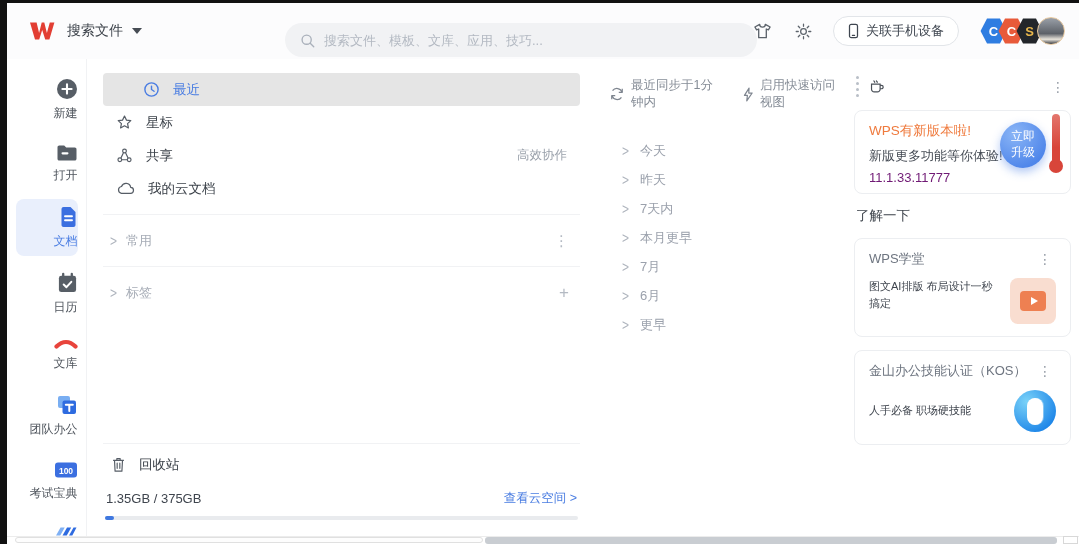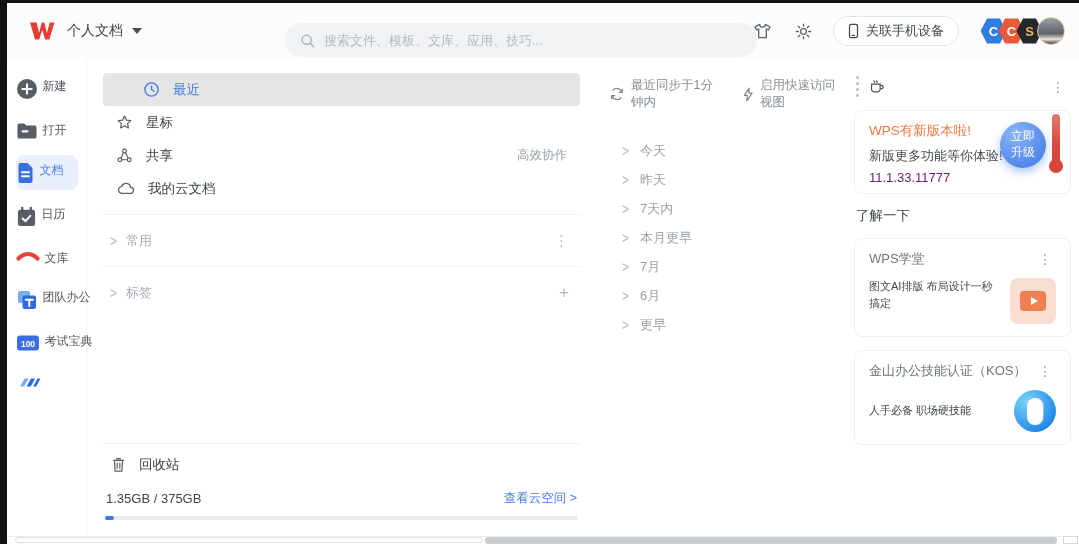--- a/index.html
+++ b/index.html
@@ -23,21 +23,21 @@
   .hexbadge.b1 { background:#2f7de1; z-index:1; }
   .hexbadge.b2 { background:#e85a3a; margin-left:-9px; z-index:2; }
   .hexbadge.b3 { background:#23262b; color:#e8b64c; margin-left:-9px; z-index:3; }
   .avatar { width:28px; height:28px; border-radius:50%; margin-left:-6px; z-index:4; background:linear-gradient(180deg,#9aa0a8 0%,#5d6168 60%,#e8e3da 82%,#3c3f45 100%); border:1px solid #e8c9a0; cursor:pointer; }
 
   
   .bodyrow { flex:1; min-height:0; display:flex; }
 
   
   .sidebar { width:80px; flex:none; border-right:1px solid #f1f2f4; display:flex; flex-direction:column; align-items:center; padding-top:12px; }
-  .side-item { width:62px; border-radius:8px; display:flex; align-items:flex-start; gap:5px; padding:7px 0 6px; margin-bottom:9px; cursor:pointer; }
+  .side-item { width:62px; border-radius:8px; display:flex; flex-direction:column; align-items:flex-end; gap:5px; padding:7px 0 6px; margin-bottom:9px; cursor:pointer; }
   .side-item .slabel { font-size:12px; color:#4f555d; white-space:nowrap; }
   .side-item.active { background:#e9effc; }
   .side-item.active .slabel { color:#4a7de2; }
 
   
   .docs-panel { width:507px; flex:none; display:flex; flex-direction:column; padding:14px 14px 8px 16px; }
   .nav-row { height:33px; flex:none; display:flex; align-items:center; gap:13px; padding:0 13px; border-radius:4px; font-size:13.5px; color:#3d434b; cursor:pointer; }
   .nav-row.active { background:#e5e5e5; color:#4a7de2;padding-left:40px; }
   .nav-hint { margin-left:auto; font-size:12.5px; color:#9aa1ab; }
   .hdiv { height:1px; background:#f1f2f4; margin:9px 0; flex:none; }
@@ -96,21 +96,21 @@
 
 <div class="window">
 
   <div class="topbar">
     <span class="tool-icon" style="width:32px;height:24px;">
       <svg width="30" height="22" viewBox="0 0 30 22">
           <path d="M2 2.5l5 17h4.2l3-9.5 3 9.5h4.2l5-17h-4.6l-2.9 10.5L16.3 2.5h-2.6l-2.6 10.5L8.6 2.5z" fill="#e23e33"></path>
         </svg>
     </span>
     <span class="workspace" style="margin-left:8px;">
-      <span class="workspace-label">个人文档</span>
+      <span class="workspace-label">搜索文件</span>
       <span class="caret-down"></span>
     </span>
 
     <div class="search">
       <span>
         <svg width="15" height="15" viewBox="0 0 18 18" fill="none" stroke="#a9b0ba" stroke-width="1.6">
             <circle cx="8" cy="8" r="5.5"></circle>
             <path d="M12.3 12.3L16.5 16.5" stroke-linecap="round"></path>
           </svg>
       </span>

